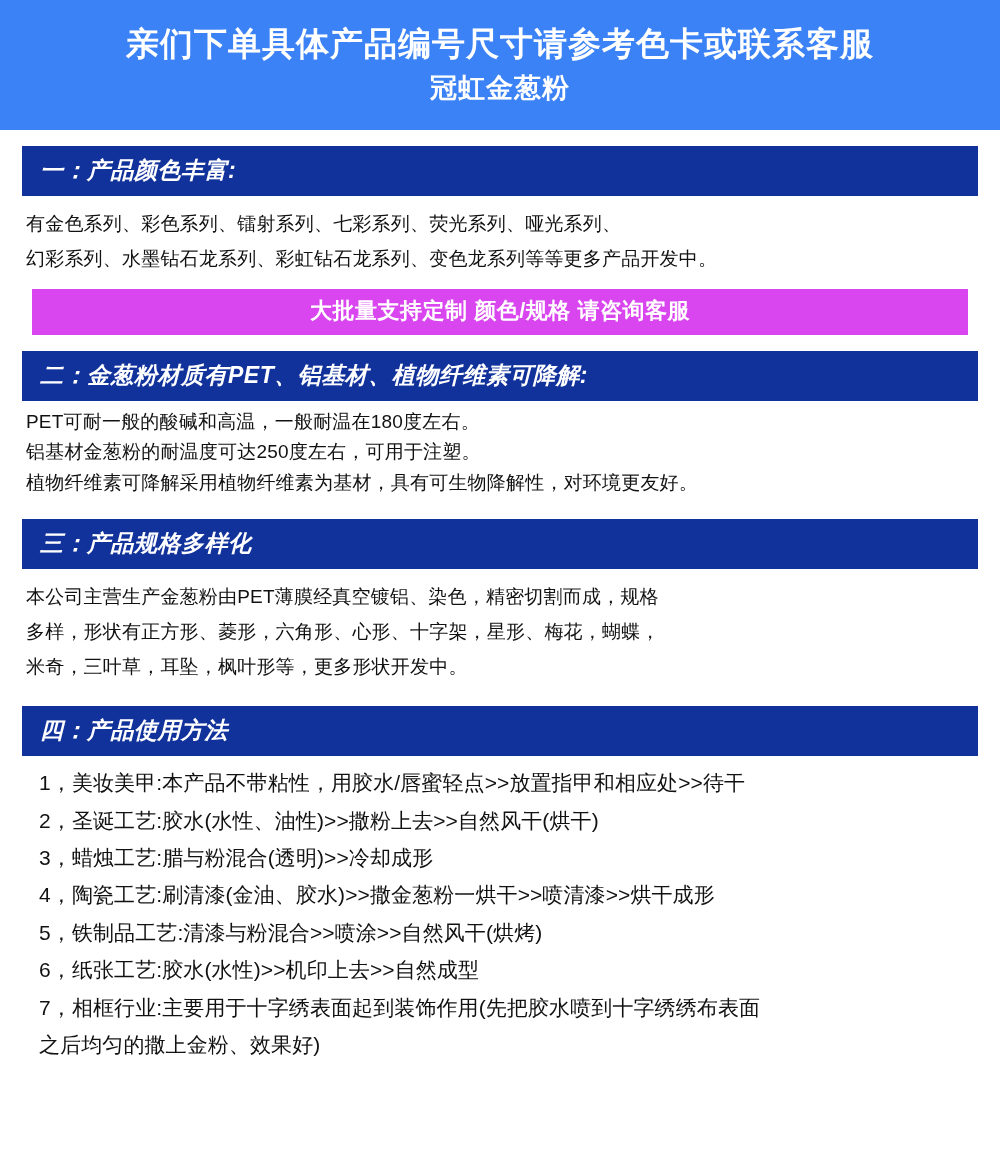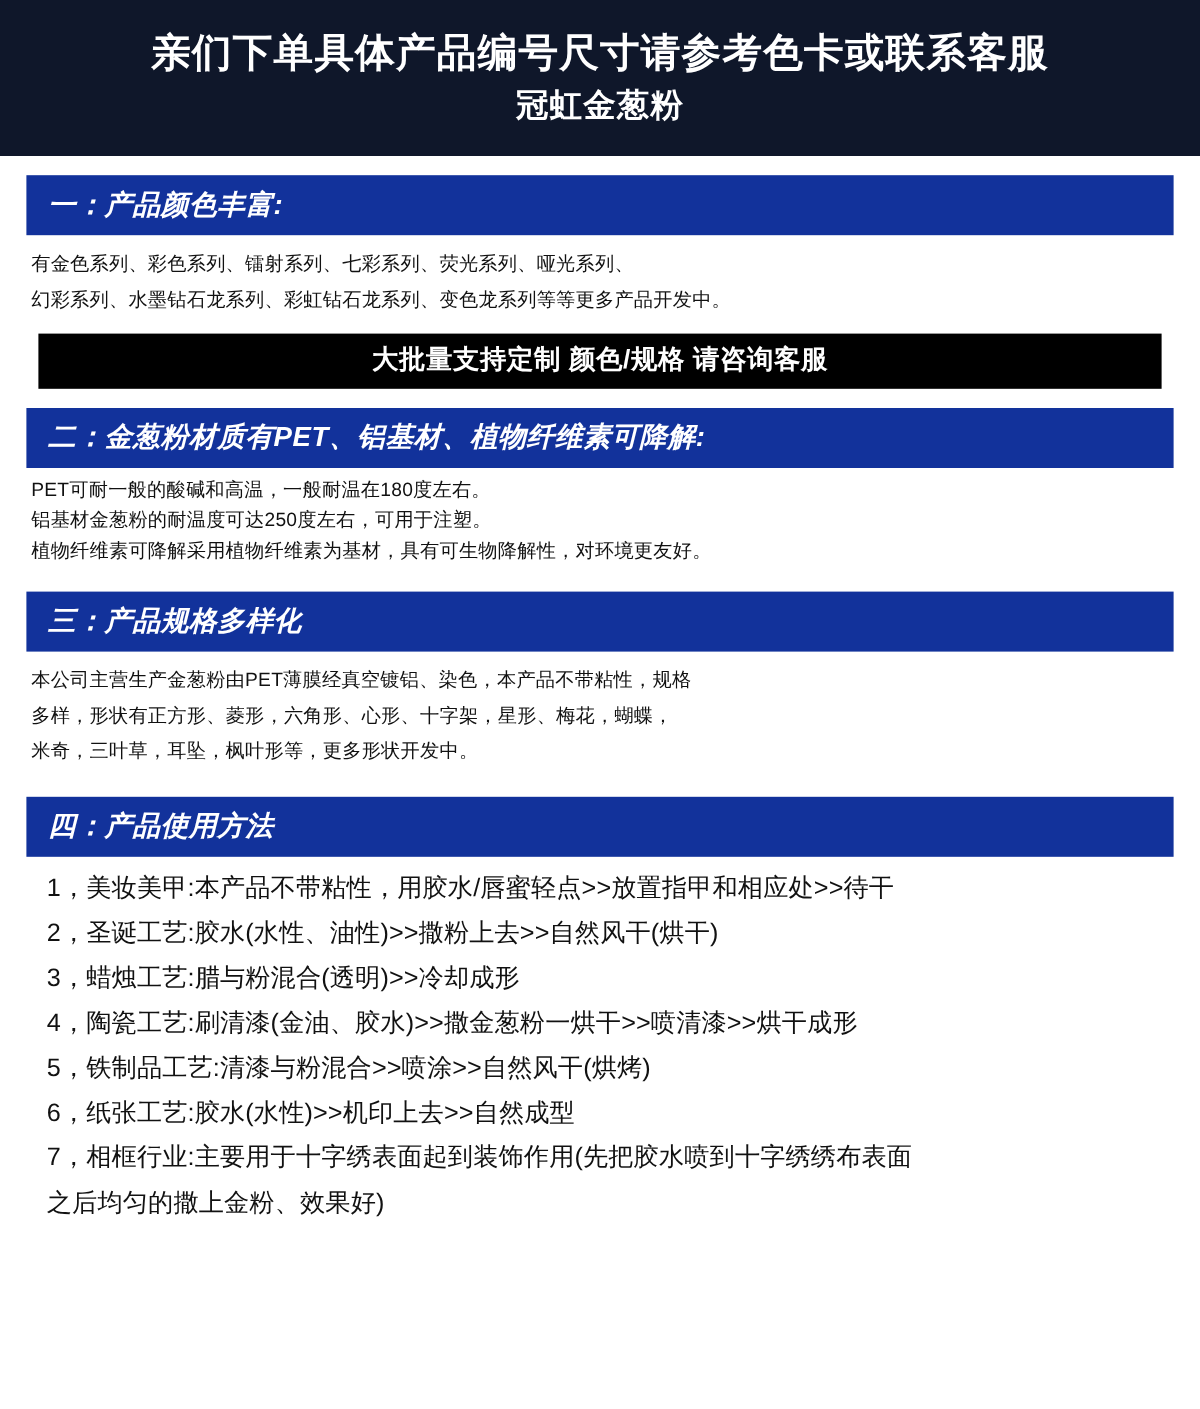--- a/index.html
+++ b/index.html
@@ -7,21 +7,21 @@
   body {
     width: 1000px;
     height: 1174px;
     background: #ffffff;
     font-family: "Liberation Sans", sans-serif;
     color: #111111;
     overflow: hidden;
   }
 
   .banner {
-    background: #0f172a;
+    background: #3b82f6;
     color: #ffffff;
     text-align: center;
     padding: 20px 10px 22px 10px;
   }
   .banner-line1 {
     font-size: 33px;
     font-weight: bold;
     letter-spacing: 1px;
     line-height: 1.45;
   }
@@ -40,34 +40,34 @@
     background: #12329b;
     color: #ffffff;
     font-size: 23px;
     font-weight: bold;
     padding: 9px 18px 10px 18px;
     letter-spacing: 0.5px;
     font-style: italic;
   }
 
   .body-text {
-    font-size: 16px;
+    font-size: 19px;
     line-height: 1.85;
     color: #111111;
     padding: 10px 4px 8px 4px;
     letter-spacing: 0.2px;
   }
   .body-text.tight {
     line-height: 1.62;
     padding: 6px 4px 6px 4px;
   }
   .body-text p { margin: 0; }
 
   .red-strip {
-    background: #000000;
+    background: #d946ef;
     color: #ffffff;
     font-size: 22px;
     font-weight: bold;
     text-align: center;
     padding: 7px 10px 9px 10px;
     margin: 4px 10px 16px 10px;
     letter-spacing: 0.5px;
   }
 
   .gap-sm { height: 14px; }
@@ -102,21 +102,21 @@
   <div class="body-text tight">
     <p>PET可耐一般的酸碱和高温，一般耐温在180度左右。</p>
     <p>铝基材金葱粉的耐温度可达250度左右，可用于注塑。</p>
     <p>植物纤维素可降解采用植物纤维素为基材，具有可生物降解性，对环境更友好。</p>
   </div>
 
   <div class="gap-sm"></div>
 
   <div class="section-head">三：产品规格多样化</div>
   <div class="body-text">
-    <p>本公司主营生产金葱粉由PET薄膜经真空镀铝、染色，本产品不带粘性，规格</p>
+    <p>本公司主营生产金葱粉由PET薄膜经真空镀铝、染色，精密切割而成，规格</p>
     <p>多样，形状有正方形、菱形，六角形、心形、十字架，星形、梅花，蝴蝶，</p>
     <p>米奇，三叶草，耳坠，枫叶形等，更多形状开发中。</p>
   </div>
 
   <div class="gap-sm"></div>
 
   <div class="section-head">四：产品使用方法</div>
   <div class="usage">
     <p>1，美妆美甲:本产品不带粘性，用胶水/唇蜜轻点&gt;&gt;放置指甲和相应处&gt;&gt;待干</p>
     <p>2，圣诞工艺:胶水(水性、油性)&gt;&gt;撒粉上去&gt;&gt;自然风干(烘干)</p>

